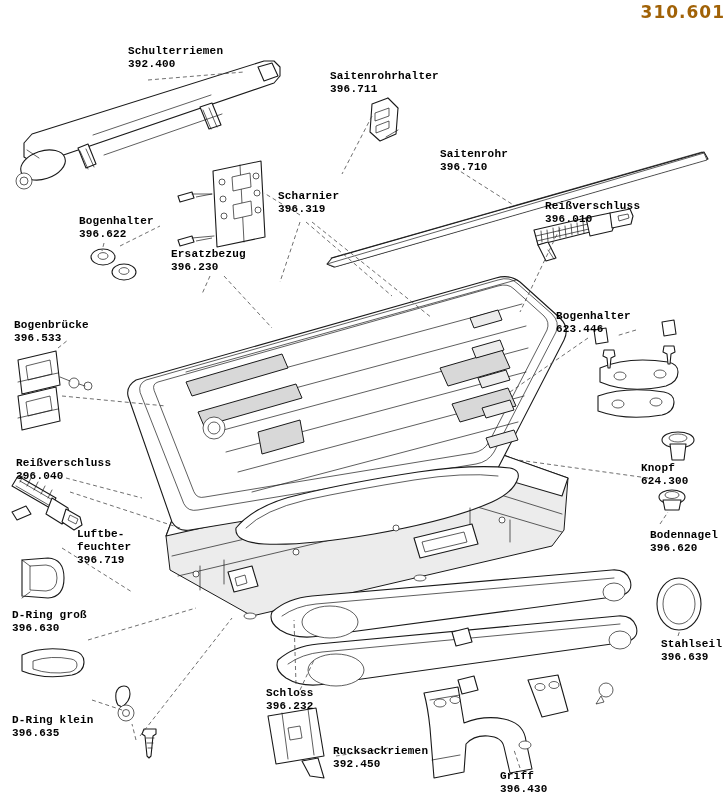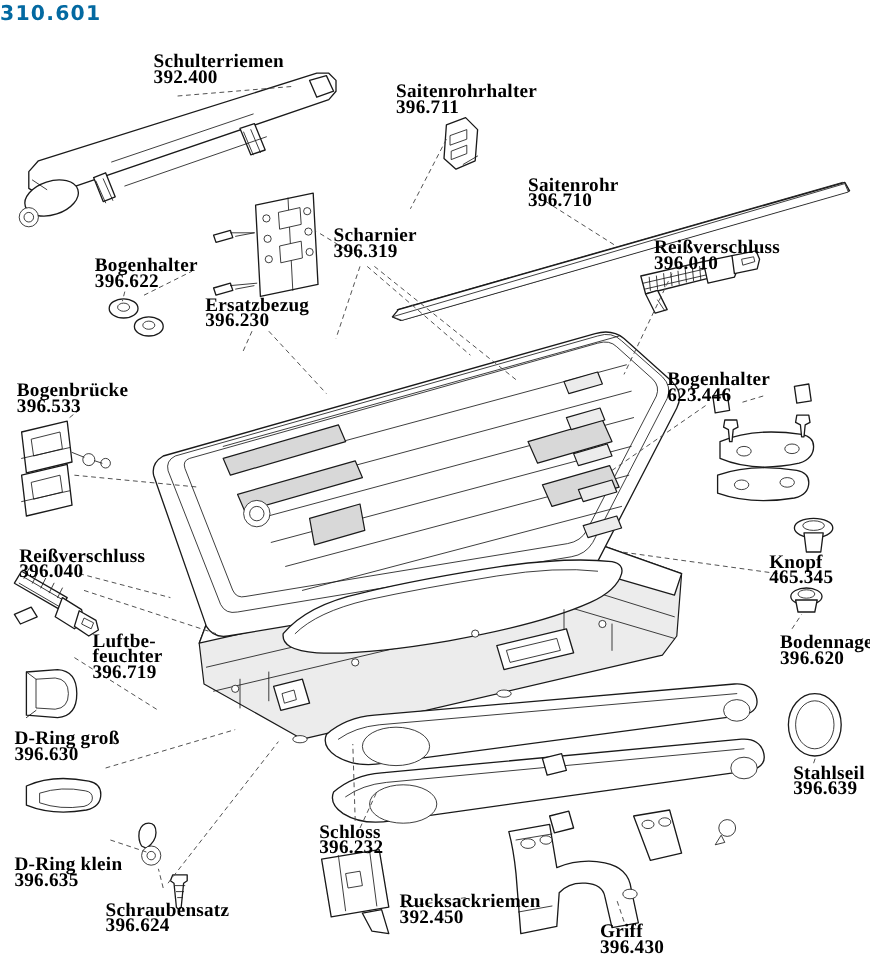--- a/index.html
+++ b/index.html
@@ -17,42 +17,42 @@
   }
   #diagram-svg {
     position: absolute;
     left: 0;
     top: 0;
     width: 725px;
     height: 799px;
   }
   .label {
     position: absolute;
-    font-family: Liberation Serif, serif;
-    font-size: 16px;
+    font-family: Liberation Mono, monospace;
+    font-size: 11px;
     font-weight: bold;
     color: #000000;
     line-height: 13px;
     white-space: nowrap;
     letter-spacing: 0.2px;
   }
   .label .name { display: block; }
   .label .num  { display: block; }
   .label.left   { text-align: left; }
   .title {
     position: absolute;
     left: 0;
     top: 2px;
     width: 725px;
-    text-align: left;
+    text-align: right;
     font-family: "DejaVu Sans", sans-serif;
     font-size: 17px;
     font-weight: bold;
     letter-spacing: 1px;
-    color: #0369a1;
+    color: #a16207;
   }
 </style>
 </head>
 <body>
 
 <div id="page">
 
   <div class="title">310.601</div>
 
   <svg id="diagram-svg" viewBox="0 0 725 799">
@@ -355,21 +355,21 @@
     <span class="num">396.533</span>
   </div>
 
   <div class="label left" style="left:16px; top:457px;">
     <span class="name">Reißverschluss</span>
     <span class="num">396.040</span>
   </div>
 
   <div class="label left" style="left:641px; top:462px;">
     <span class="name">Knopf</span>
-    <span class="num">465.345</span>
+    <span class="num">624.300</span>
   </div>
 
   <div class="label left" style="left:650px; top:529px;">
     <span class="name">Bodennagel</span>
     <span class="num">396.620</span>
   </div>
 
   <div class="label left" style="left:77px; top:528px;">
     <span class="name">Luftbe-</span>
     <span class="name">feuchter</span>
@@ -389,24 +389,20 @@
   <div class="label left" style="left:266px; top:687px;">
     <span class="name">Schloss</span>
     <span class="num">396.232</span>
   </div>
 
   <div class="label left" style="left:12px; top:714px;">
     <span class="name">D-Ring klein</span>
     <span class="num">396.635</span>
   </div>
 
-  <div class="label left" style="left:88px; top:752px;">
-    <span class="name">Schraubensatz</span>
-    <span class="num">396.624</span>
-  </div>
 
   <div class="label left" style="left:333px; top:745px;">
     <span class="name">Rucksackriemen</span>
     <span class="num">392.450</span>
   </div>
 
   <div class="label left" style="left:500px; top:770px;">
     <span class="name">Griff</span>
     <span class="num">396.430</span>
   </div>

